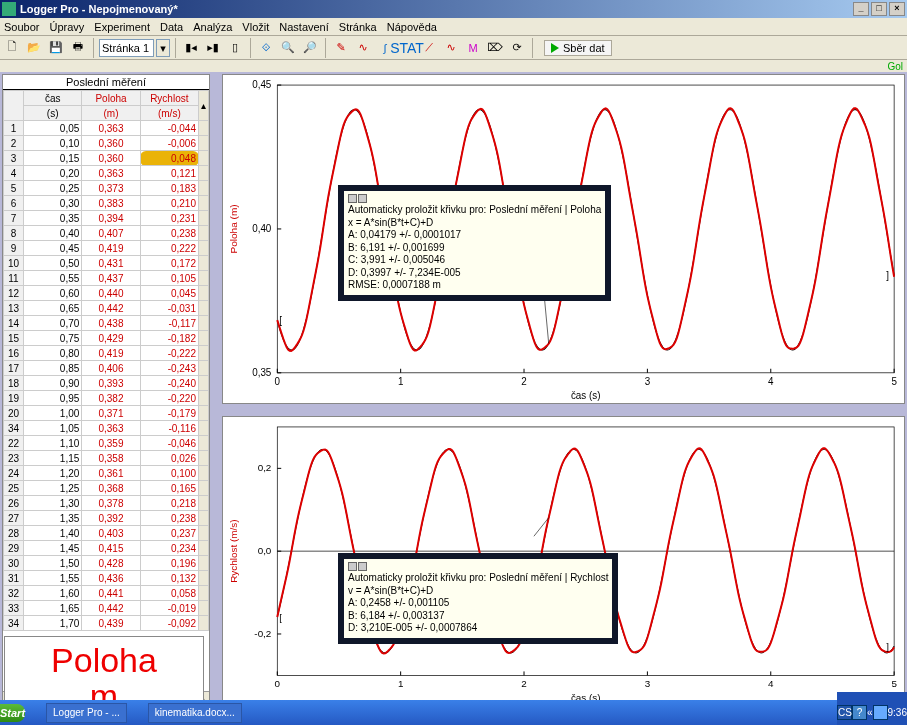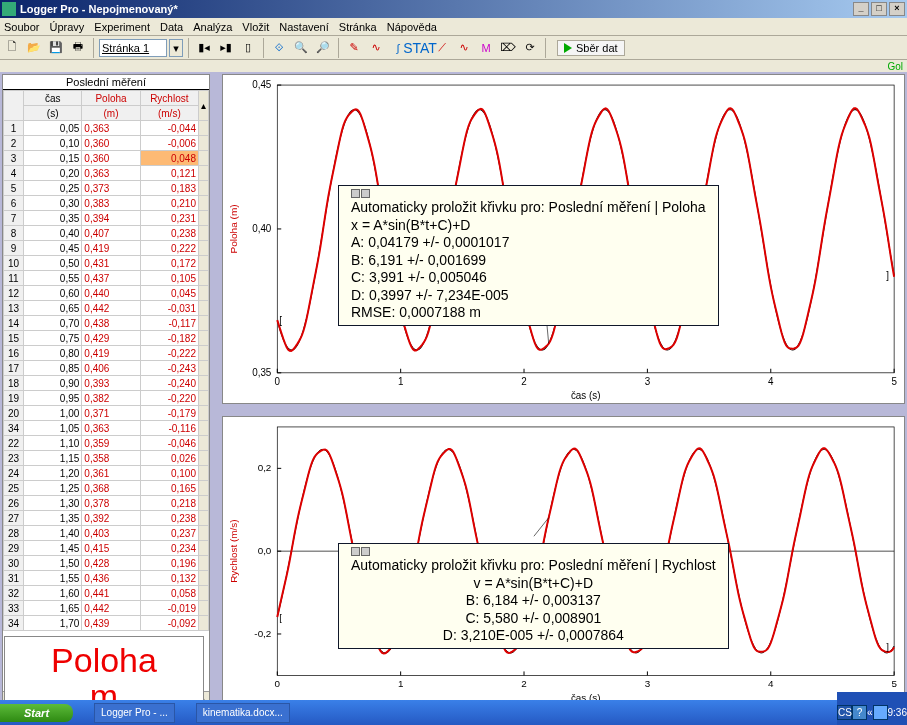--- a/index.html
+++ b/index.html
@@ -6,44 +6,44 @@
   body { font-family: Tahoma, Arial, sans-serif; font-size: 11px; background: #d4d0c8; width: 907px; height: 725px; overflow: hidden; position: relative; }
   .titlebar { background: linear-gradient(to right, #0a246a, #a6caf0); color: #fff; height: 18px; display: flex; align-items: center; padding: 0 2px; font-weight: bold; font-size: 11px; }
   .titlebar .tb-icon { width: 14px; height: 14px; background: #3a7; margin-right: 4px; }
   .titlebar .spacer { flex: 1; }
   .winbtn { width: 16px; height: 14px; background: #d4d0c8; border: 1px solid #888; margin-left: 2px; font-size: 9px; text-align: center; line-height: 11px; color:#000;}
   .menubar { background: #ece9d8; height: 18px; display: flex; align-items: center; padding: 0 4px; font-size: 11px; gap: 10px; border-bottom: 1px solid #aca899;}
   .menubar span { cursor: default; }
   .toolbar { background: #ece9d8; height: 24px; display: flex; align-items: center; padding: 0 2px; border-bottom: 1px solid #aca899; gap: 2px;}
   .tbtn { width: 20px; height: 20px; border: 1px solid transparent; display:inline-flex; align-items:center; justify-content:center; }
   .tsep { width:1px; height:20px; background:#aca899; margin: 0 3px;}
-  .pagesel { height: 18px; border: 1px solid #7f9db9; background:#fff; font-size:11px; padding: 0 2px; width: 68px; text-decoration: underline;}
+  .pagesel { height: 18px; border: 1px solid #7f9db9; background:#fff; font-size:11px; padding: 0 2px; width: 55px;}
   .collect-btn { background: #f5f5f5; border:1px solid #aca899; padding: 1px 6px; display:flex; align-items:center; gap:4px; margin-left:6px;}
   .collect-btn .arrow { width:0; height:0; border-left:8px solid #0a0; border-top:5px solid transparent; border-bottom:5px solid transparent;}
   .gol { color:#0a0; font-size:10px; padding:1px 4px; background:#ece9d8; border-bottom:1px solid #aca899;text-align:right;}
   .workspace { position: absolute; top: 72px; left:0; right:0; bottom: 25px; background: #b8b8d8; padding: 2px; display:grid; grid-template-columns: 208px 1fr; grid-template-rows: 330px 1fr; gap: 12px;}
   .panel { background: #fff; border: 1px solid #888; position:relative; }
   .tablewrap { grid-row: 1 / 3; overflow:hidden; display:flex; flex-direction:column;}
   .tablehead { text-align:center; font-size:11px; border-bottom:1px solid #000; padding:1px 0; background:#fff;}
   .datatable { border-collapse: collapse; font-size: 10px; width: 100%; table-layout: fixed;}
   .datatable th, .datatable td { border: 1px solid #ccc; padding: 0 2px; font-weight: normal; height: 15px; overflow:hidden; white-space:nowrap;}
   .datatable th { background:#f0f0f0; text-align:center; }
   .datatable td.t { color:#000; text-align:right; }
-  .datatable td.p { color:#c00; text-align:left; }
+  .datatable td.p { color:#c00; text-align:center; }
   .datatable td.v { color:#c00; text-align:right; }
   .datatable td.rn { background:#f0f0f0; text-align:center; color:#000; width:18px;}
-  .datatable tr.sel td.v { background:#fdba74;}
+  .datatable tr.sel td.v { background:#eab308;border-radius:6px;}
   .tbscrollrow { height:14px; background:#ece9d8; display:flex; align-items:center; border-top:1px solid #999;}
   .poloha-badge { position:absolute; bottom:4px; left:4px; width:200px; height:85px; background:#fff; border:1px solid #888; color:#e00; font-family: Arial; font-size:34px; display:flex; flex-direction:column; align-items:center; justify-content:center; line-height:1.05;}
   .chart { width:100%; height:100%; }
-  .fitbox { position:absolute; background:#fffff0; border:1px solid #0f172a; font-size:14px; padding:3px 12px; line-height:1.25; }
+  .fitbox { position:absolute; background:#fffff0; border:6px solid #0f172a; font-size:10px; padding:3px 4px; line-height:1.25; }
   .fitbox .hdr { display:flex; gap:1px; margin-bottom:1px;}
   .fitbox .hdr span { width:9px; height:9px; background:#ccc; border:1px solid #666; display:inline-block;}
   .taskbar { position:absolute; left:0; right:0; bottom:0; height:25px; background: linear-gradient(to bottom,#3a80e8,#2559c3); display:flex; align-items:center; color:#fff; font-size:11px;}
-  .startbtn { background: linear-gradient(to bottom,#5cbb3a,#2e8a12); height:18px; padding:0 24px; display:flex; align-items:center; font-weight:bold; font-style:italic; border-radius:0 8px 8px 0;}
+  .startbtn { background: linear-gradient(to bottom,#5cbb3a,#2e8a12); height:18px; padding:0 0; display:flex; align-items:center; font-weight:bold; font-style:italic; border-radius:0 8px 8px 0;}
   .taskitem { background:#3a70d0; border:1px solid #2a56a6; height:20px; margin-left:21px; padding:0 6px; display:flex; align-items:center; gap:4px; font-size:10px;}
   .tray { margin-left:auto; background:#1f50b5; height:42px; display:flex; align-items:center; padding:0 0; gap:0; font-size:10px;}
   .trayicon { width:15px; height:15px; background:#6af; border:1px solid #036;}
   svg text { font-family: Tahoma, Arial; font-size:10px; }
 </style>
 </head>
 <body>
 
 <div class="titlebar">
   <div class="tb-icon"></div>
@@ -443,29 +443,29 @@
         <text x="680" y="272" text-anchor="middle">5</text>
         <line x1="55" y1="135" x2="680" y2="135" stroke="#000" stroke-width="0.7"></line>
         <path d="M55 201.22780635023744L56.5625 194.9972190741459L58.125 188.4083094915199L59.6875 181.50042864755176L61.25 174.31483258436242L62.8125 166.8944359469126L64.375 159.28355568321354L65.9375 151.5276463695428L67.5 143.673028741385L69.0625 135.7666130513968L70.625 127.85561890658971L72.1875 119.98729325795048L73.75 112.20862822675568L75.3125 104.56608045280873L76.875 97.10529364074162L78.4375 89.8708259614217L80 82.90588393650756L81.5625 76.25206439548194L83.125 69.94910604627137L84.6875 64.0346521431556L86.25 58.54402566938546L87.8125 53.5100183771915L89.375 48.962694945102044L90.9375 44.929213422204555L92.5 41.43366303171592L94.0625 38.49692030254596L95.625 36.136524388086514L97.1875 34.3665723168574L98.75 33.19763480060834L100.3125 32.63669310269597L101.875 32.687097343777936L103.4375 33.34854649383655L105 34.61709017002468L106.5625 36.48515222959759L108.125 38.94157601702585L109.6875 41.97169099505922L111.25 45.55740036180006L112.8125 49.67728913050939L114.375 54.3067520266585L115.9375 59.41814043838582L117.5 64.98092754272281L119.0625 70.9618906214042L120.625 77.32530947741577L122.1875 84.03317976727072L123.75000000000001 91.04543997493099L125.3125 98.32021067180935L126.87500000000001 105.81404463392056L128.4375 113.48218632239929L130 121.27883917768753L131.5625 129.15743913102554L133.125 137.07093269974996L134.6875 144.97205800552646L136.25 152.8136270371862L137.8125 160.54880747240395L139.375 168.13140237509242L140.9375 175.51612609806665L142.5 182.65887474320675L144.0625 189.51698956384058L145.625 196.0495117362269L147.1875 202.2174269785638L148.75 207.9838985565786L150.3125 213.31448728411743L151.875 218.17735720482233L153.4375 222.54346572649905L155 226.38673707263328L156.5625 229.68421801514796L158.125 232.4162149583182L159.6875 234.56641155513262L161.25 236.12196615366207L162.8125 237.0735884914529L164.375 237.41559517990333L165.9375 237.14594364725173L167.5 236.2662443374592L169.0625 234.78175109213052L170.625 232.70132977291567L172.1875 230.03740531178937L173.75 226.80588750544027L175.3125 223.02607599694898L176.875 218.72054501223622L178.4375 213.9150085396687L180 208.63816675801382L181.56250000000003 202.9215346299248L183.125 196.7992536846486L184.68749999999997 190.30788811404963L186.25 183.48620639972916L187.8125 176.37494977543187L189.375 169.0165889075538L190.93749999999997 161.45507024693325L192.50000000000003 153.7355535667927L194.0625 145.90414225433665L195.625 138.007607966789L197.1875 130.0931112963099L198.75000000000003 122.20792011207408L200.3125 114.39912726165355L201.87499999999997 106.71336931768633L203.4375 99.19654804956122L205 91.89355628358237L206.5625 84.84800978885639L208.12500000000003 78.10198679017003L209.6875 71.69577666356656L211.25 65.6676393154907L212.8125 60.05357668256542L214.375 54.887117716676954L215.9375 50.199118139504634L217.5 46.0175761624231L219.0625 42.36746527235749L220.625 39.270585082246754L222.1875 36.74543113688304L223.75 34.80708445168696L225.3125 33.46712144412959L226.875 32.73354479571768L228.43750000000003 32.61073565745676L230.00000000000003 33.09942748423623L231.56249999999997 34.19670165440576L233.12499999999997 35.89600490070356L234.6875 38.18718844843457L236.25 41.05656862715222L237.8125 44.48700859385244L239.375 48.45802067960193L240.9375 52.945888748356595L242.5 57.92380983720193L244.0625 63.362054232097364L245.625 69.22814302310078L247.1875 75.4870420786583L248.75 82.10137128048137L250.3125 89.03162776939863L251.875 96.23642186888338L253.4375 103.67272427724984L255 111.2961230522088L256.5625 119.06108885298661L258.125 126.92124685590284L259.6875 134.82965371943618L261.25 142.73907794465902L262.8125 150.60228195663888L264.375 158.37230422212826L265.9375 166.00273971864542L267.5 173.4480170798971L269.0625 180.66367076234565L270.625 187.60660660745287L272.1875 194.23535921358007L273.75 200.51033958043766L275.3125 206.39407154707678L276.875 211.85141561133608L278.4375 216.84977879402717L280 221.35930929448097L281.5625 225.35307477491142L283.125 228.8072232088282L284.6875 231.70112533285783L286.25 234.01749785120813L287.8125 235.74250665695925L289.375 236.86584945371126L290.9375 237.38081728414636L292.5 237.2843345980367L294.0625 236.57697762040004L295.625 235.26297091010227L297.1875 233.3501621294601L298.75 230.8499751755277L300.3125 227.77734195298223L301.875 224.1506131960814L303.4375 219.9914488722935L305 215.32468882214386L306.5625 210.1782044078559L308.12500000000006 204.58273205678955L309.68749999999994 198.57168969380797L311.25 192.18097715889294L312.8125 185.44876180198634L314.37499999999994 178.41525053554173L315.9375 171.12244970616854L317.5 163.6139142194874L319.0625 155.93448741650354L320.625 148.1300332550358L322.18750000000006 140.2471623957041L323.75 132.33295382836883L325.3125 124.43467370156097L326.87499999999994 116.59949303414416L328.4375 108.87420599511805L330.00000000000006 101.30495043408933L331.5625 93.93693233148932L333.125 86.81415581420603L334.68749999999994 79.97916034906862L336.25 73.47276668373794L337.8125 67.3338330523352L339.375 61.59902310181616L340.9375 56.30258692511384L342.50000000000006 51.476156508785806L344.0625 47.148556816819024L345.625 43.34563363885607L347.18750000000006 40.09009923099424L348.74999999999994 37.401396671030085L350.3125 35.29558373826916L351.875 33.78523701140736L353.43749999999994 32.87937675723674L355 32.58341305876914L356.5625 32.899113504514844L358.125 33.824592631886816L359.6875 35.35432318777754L361.25000000000006 37.47916913905709L362.8125 40.186440235843094L364.375 43.459967801674054L365.93749999999994 47.28020129794146L367.5 51.624325085870964L369.06249999999994 56.46639468870862L370.625 61.777491740315696L372.18749999999994 67.52589669476754L373.75 73.67727826548241L375.3125 80.19489846248638L376.875 87.0398320032723L378.4375 94.17119878685753L380 101.54640804263582L381.5625 109.12141269588429L383.125 116.85097243078087L384.6875 124.6889238798314L386.25 132.58845632605704L387.8125 140.50239127134515L389.375 148.38346420132348L390.9375 156.18460686393206L392.5 163.85922837586645L394.0625 171.36149347802018L395.625 178.64659627810153L397.1875 185.67102784554697L398.75 192.3928360605732L400.3125 198.77187616545808L401.87500000000006 204.77005052169227L403.4375 210.35153614108583L405.00000000000006 215.482998631947L406.5625 220.13379128257827L408.12499999999994 224.27613809309955L409.6875 227.8852996624774L411.24999999999994 230.93972094002487L412.8125 233.42115995896106L414.375 235.31479678318703L415.9375 236.60932201661637L417.5 237.29700434645372L419.0625 237.37373671703244L420.625 236.83906085844535L422.1875 235.69617002347738L423.75 233.9518899164932L425.3125 231.6166379281789L426.875 228.70436091960116L428.4375 225.23245192715447L430 221.2216462858681L431.5625 216.695897791444L433.125 211.682235640641L434.6875 206.21060300438907L436.25 200.31367819773325L437.8125 194.02667951463428L439.375 187.38715489321444L440.93750000000006 180.43475766763413L442.5 173.21100974588012L444.06250000000006 165.75905362783826L445.625 158.12339474468786L447.18749999999994 150.34963565843336L448.75 142.48420370902835L450.31249999999994 134.57407373566605L451.875 126.66648752822755L453.4375 118.80867168442424L455 111.04755555766488L456.5625 103.42949098016328L458.125 95.99997543518396L459.6875 88.80338033172933L461.25 81.88268600449453L462.8125 75.27922502176298L464.375 69.03243533427562L465.9375 63.17962473935708L467.5 57.7557480669885L469.0625 52.79319841854348L470.625 48.321613704974624L472.1875 44.3676996398662L473.75 40.95507024449236L475.3125 38.104106817439856L476.875 35.831836211065934L478.4375 34.151829141769014L480.00000000000006 33.07411914139195L481.5625 32.605142633806906L483.12500000000006 32.74770049456288L484.6875 33.50094132317355L486.24999999999994 34.860366527950305L487.8125 36.817857193009075L489.37499999999994 39.361722566995866L490.9375 42.47676988393954L492.5 46.14439509923935L494.0625 50.3426939988845L495.625 55.04659301832518L497.1875 60.227998989706094L498.75 65.85596692311887L500.3125 71.89688481983882L501.875 78.31467441377669L503.4375 85.07100664226039L505 92.12553055927387L506.5625 99.43611432403625L508.125 106.9590968256299L509.6875 114.64954844092247L511.25 122.46153936843982L512.8125 130.34841393561945L514.375 138.26306924119518L515.9375 146.15823646857518L517.5 153.98676319011207L519.0625 161.70189497626882L520.625 169.25755462781024L522.1875 176.608617363363L523.75 183.71118031883555L525.3125 190.52282474916228L526.875 197.00286936642436L528.4375 203.11261330132186L530 208.81556723696863L531.5625 214.07767133459518L533.125 218.8674986496434L534.6875 223.15644282338673L536.25 226.91888892912277L537.8125 230.1323664525904L539.375 232.7776834929658L540.9375 234.83904138294298L542.5 236.30412904335645L544.0625 237.16419650882685L545.625 237.41410718531282L547.1875 237.05236852746953L548.75 236.08114095260038L550.3125 234.50622493796354L551.875 232.33702637849333L553.4375 229.58650041183043L555 226.27107404615566L556.5625 222.41054805291847L558.125 218.0279787103878L559.6875 213.14954010429005L561.2500000000001 207.8043678079153L562.8125 202.02438487529398L564.3749999999999 195.8441111866481L565.9375 189.30045728478652L567.5 182.4325039337115L569.0625 175.28126871596754L570.625 167.88946106271447L572.1875 160.30122717953725L573.7499999999999 152.5618863913897L575.3124999999999 144.7176604812987L576.875 136.81539763930465L578.4375 128.90229267030156L580 121.0256051317838L581.5625 113.23237708487042L583.125 105.56915214428645L584.6875 98.08169750522003L586.25 90.81473060720913L587.8125 83.81165206749199L589.3750000000001 77.11428647884009L590.9375000000001 70.76263261990456L592.5 64.79462456990098L594.0625 59.2459051543274L595.625 54.14961307477725L597.1875 49.536184994164245L598.7499999999999 45.43317375937707L600.3125000000001 41.86508384698993L601.875 38.853225014807265L603.4374999999999 36.41558503326749L605.0000000000001 34.56672225681069L606.5625 33.317678676795026L608.125 32.67591397524339L609.6875 32.645260973270865L611.25 33.225902740268566L612.8124999999999 34.41437150055563L614.3749999999999 36.20356934402912L615.9375 38.58281061712L617.5 41.537885740885656L619.0625 45.05114607509458L620.625 49.10160932146965L622.1875 53.665084836587795L623.75 58.71431810603028L625.3125 64.21915351693235L626.875 70.14671445681151L628.4375000000001 76.46159966306132L630.0000000000001 83.12609465045193L631.5625 90.10039695392481L633.125 97.34285384146446L634.6875 104.81021107734114L636.25 112.45787125004614L637.8124999999999 120.24016012208821L639.3750000000001 128.1105994109468L640.9375 136.02218437201682L642.4999999999999 143.9276645257719L644.0625000000001 151.77982585251925L645.625 159.5317727694058L647.1875 167.1372082056318L648.75 174.5507101031451L650.3125 181.7280026914949L651.8749999999999 188.62622091668953L653.4374999999999 195.20416644481446L655 201.42255371146683L656.5625 207.24424454753319L658.125 212.63446998004275L659.6875 217.561037883435L661.25 221.9945252410821L662.8125 225.9084538688199L664.375 229.27944855101094L665.9375 232.08737664470155L667.5000000000001 234.31546831811215L669.0625000000001 235.9504167053595L670.625 236.98245737925467L672.1875 237.4054266675408L673.75 237.21679846428637L675.3125 236.41769931658655L676.8749999999999 235.01290169646893L678.4375000000001 233.01079549818513L680 230.42333793111942" fill="none" stroke="#000" stroke-width="1"></path>
         <path d="M55 201.22780635023744L56.5625 194.26584748297032L58.125 187.22207871732542L59.6875 180.30782142053963L61.25 173.5667424042325L62.8125 166.87369608162595L64.375 159.99800733164147L65.9375 152.707174109919L67.5 144.87168408471388L69.0625 136.53121586389585L70.625 127.89709292727414L72.1875 119.28995824783681L73.75 111.03612825578722L75.3125 103.36170699476975L76.875 96.32438869854892L78.4375 89.80862920354534L80 83.58591032511927L81.5625 77.41721379626713L83.125 71.15886604316049L84.6875 64.83164422422999L86.25 58.62692804107442L87.8125 52.847487828035725L89.375 47.805216891591215L90.9375 43.714399945292485L92.5 40.62080323151949L94.0625 38.393335140882726L95.625 36.78137669660913L97.1875 35.51606035799995L98.75 34.41716730744355L100.3125 33.465196833715595L101.875 32.81133677740152L103.4375 32.72154996013077L105 33.47590860661512L106.5625 35.26123644213445L108.125 38.09765645040986L109.6875 41.82683149381353L111.25 46.16636850237566L112.8125 50.809850037676114L114.375 55.534714138694056L115.9375 60.27724350124018L117.5 65.14636723034502L119.0625 70.37111852887796L120.625 76.2016810316502L122.1875 82.80150940071124L123.75000000000001 90.17138993536213L125.3125 98.134236344984L126.87500000000001 106.38645803302913L128.4375 114.59657296079988L130 122.5138787078036L131.5625 130.0461955127353L133.125 137.27739046521694L134.6875 144.41816089087507L136.25 151.70878900775392L137.8125 159.31073879726256L139.375 167.228184334616L140.9375 175.28924173381176L142.5 183.1941030800769L144.0625 190.61197481152715L145.625 197.2902687039089L147.1875 203.13485801299572L148.75 208.23114705612417L150.3125 212.79807507865445L151.875 217.09252619909108L153.4375 221.3003620588745L155 225.4553456220341L156.5625 229.41667345025573L158.125 232.91366885901402L159.6875 235.6407896542615L161.25 237.36707428256156L162.8125 238.01868393699127L164.375 237.7033621524918L165.9375 236.66758500527516L167.5 235.20261493179154L169.0625 233.53498129247166L170.625 231.74279052651084L172.1875 229.72949515658294L173.75 227.26501919185802L175.3125 224.07866388151746L176.875 219.9686332346646L178.4375 214.88672769165666L180 208.96613532514374L181.56250000000003 202.48175630253544L183.125 195.7579971089778L184.68749999999997 189.05882507981636L186.25 182.50157486599903L187.8125 176.02701308935116L189.375 169.43689280061523L190.93749999999997 162.4847088455286L192.50000000000003 154.98524753349096L194.0625 146.9014150910623L195.625 138.37541698142837L197.1875 129.69239755137247L198.75000000000003 121.19018296018851L200.3125 113.14914641553204L201.87499999999997 105.70372973698699L203.4375 98.80896796780291L205 92.27456955996013L206.5625 85.85356530098312L208.12500000000003 79.35191038369217L209.6875 72.71750502453165L211.25 66.0748837597589L212.8125 59.69236877145016L214.375 53.89402068363279L215.9375 48.94959591484212L217.5 44.98404031306046L219.0625 41.940668583980795L220.625 39.61188818400845L222.1875 37.72579628146269L223.75 36.05586130173026L225.3125 34.512180239304L226.875 33.1797762268763L228.43750000000003 32.28943132914972L230.00000000000003 32.13206413228886L231.56249999999997 32.949013979532225L233.12499999999997 34.83971087468362L234.6875 37.721645126396396L236.25 41.35778572376236L237.8125 45.44110382852108L239.375 49.704275678615744L240.9375 54.01312719708639L242.5 58.40853688146373L244.0625 63.081007295213766L245.625 68.28757857751395L247.1875 74.24256286176433L248.75 81.02348223028474L250.3125 88.52785045303659L251.875 96.49722127105423L253.4375 104.59949898711099L255 112.538483869613L256.5625 120.14933175119185L258.125 127.44393574951442L259.6875 134.5891736526189L261.25 141.82634812071754L262.8125 149.3623815728781L264.375 157.27400707988897L265.9375 165.46128314917814L267.5 173.66811160483286L269.0625 181.5621044168687L270.625 188.84370520079818L272.1875 195.34340822784662L273.75 201.07041475744091L275.3125 206.19442315821024L276.875 210.967525473854L278.4375 215.61582257650906L280 220.24181346498028L281.5625 224.77453518457764L283.125 228.98637049646018L284.6875 232.57022860964952L286.25 235.2479719726145L287.8125 236.86914164409987L289.375 237.46269417973545L290.9375 237.22222041875938L292.5 236.43025745461657L294.0625 235.3503243567348L295.625 234.12750693901597L297.1875 232.7351765849695L298.75 230.98797795539258L300.3125 228.61615782719204L301.875 225.37310789229588L303.4375 221.13542922292504L305 215.95764587353105L306.5625 210.0608337070359L308.12500000000006 203.75940838605135L309.68749999999994 197.35369012985933L311.25 191.02879537775954L312.8125 184.79800750300492L314.37499999999994 178.51195684400835L315.9375 171.9300545043298L317.5 164.82708332390928L319.0625 157.0945534211609L320.625 148.7984056425517L322.18750000000006 140.17114710378877L323.75 131.54129024432953L325.3125 123.22666905405384L326.87499999999994 115.43186218354512L328.4375 108.18839952856052L330.00000000000006 101.36025378169569L331.5625 94.71243674863467L333.125 88.01666342923627L334.68749999999994 81.15403458535064L336.25 74.17581842007087L337.8125 67.29925687459337L339.375 60.839891355559104L340.9375 55.10590740473552L342.50000000000006 50.29436234125487L344.0625 46.42845336776941L345.625 43.35947312757145L347.18750000000006 40.8326493099259L348.74999999999994 38.59191863911323L350.3125 36.483972477489914L351.875 34.52219392161081L353.43749999999994 32.886277767695105L355 31.857649078503755L356.5625 31.71507685113545L358.125 32.629936496086L359.6875 34.60071570790677L361.25000000000006 37.45152952934109L362.8125 40.89521830747941L364.375 44.637193163412206L365.93749999999994 48.480795929736814L367.5 52.39437565985679L369.06249999999994 56.51476528822593L370.625 61.08589471088368L372.18749999999994 66.35580672639273L373.75 72.47107567320447L375.3125 79.40861679688317L376.875 86.97074373085559L378.4375 94.84542437062015L380 102.70904048036925L381.5625 110.33289116920622L383.125 117.65326871692454L384.6875 124.77871080446656L386.25 131.93178780889906L387.8125 139.34753644839955L389.375 147.16704337889814L390.9375 155.36651683730736L392.5 163.74876751823643L394.0625 172.0004241412712L395.625 179.79335554336666L397.1875 186.8920561244578L398.75 193.22649459944734L400.3125 198.9029805451223L401.87500000000006 204.14903361624468L403.4375 209.21318814760713L405.00000000000006 214.25769905764662L406.5625 219.28479374585083L408.12499999999994 224.12442628572649L409.6875 228.4882318380588L411.24999999999994 232.069344263317L412.8125 234.65039349162535L414.375 236.1788995803946L415.9375 236.78159948394537L417.5 236.71232289389732L419.0625 236.25314906033947L420.625 235.6062317875002L422.1875 234.81719986178956L423.75 233.75909421888963L425.3125 232.18290768915523L426.875 229.8156044008903L428.4375 226.46853712641038L430 222.11524182290458L431.5625 216.90915864077016L433.125 211.13453347088029L434.6875 205.10900963476502L436.25 199.07467717658085L437.8125 193.1187046178905L439.375 187.15348760497534L440.93750000000006 180.96374145838456L442.5 174.3026497243484L444.06250000000006 167.00062936171844L445.625 159.04549902671846L447.18749999999994 150.6036450546825L448.75 141.9740839317294L450.31249999999994 133.4926876875776L451.875 125.42267889963205L453.4375 117.87269188148605L455 110.77327398469112L456.5625 103.92060630301827L458.125 97.07080983667632L459.6875 90.04907942228982L461.25 82.83228364389365L462.8125 75.57370325904631L464.375 68.56045967474387L465.9375 62.11963679570496L467.5 56.508501467676155L469.0625 51.83024437625434L470.625 48.00701987613709L472.1875 44.82040569653293L473.75 42.00391990519668L475.3125 39.3525575462466L476.875 36.80788154552499L478.4375 34.486451951385106L480.00000000000006 32.640807322020635L481.5625 31.567720014679196L483.12500000000006 31.49838934702788L484.6875 32.512073411426144L486.24999999999994 34.50580686250666L487.8125 37.2316554800787L489.37499999999994 40.387432531895286L490.9375 43.72659750255477L492.5 47.1458133432119L494.0625 50.71709290639208L495.625 54.652422186296036L497.1875 59.21428406707787L498.75 64.60596692326084L500.3125 70.88319194393426L501.875 77.92053933990718L503.4375 85.44544150014167L505 93.12697135394114L506.5625 100.6859425678413L508.125 107.98478525384635L509.6875 115.06331117189109L511.25 122.10694357030593L512.8125 129.35952297541468L514.375 137.01375684345268L515.9375 145.12083487016037L517.5 153.55348671499425L519.0625 162.0365540909441L520.625 170.23362350214384L522.1875 177.8570699670508L523.75 184.76000948058407L525.3125 190.97549568315378L526.875 196.688239070154L528.4375 202.14963523422185L530 207.56831813861788L531.5625 213.01770336249805L533.125 218.39555788153913L534.6875 223.4509576804368L536.25 227.86851107165498L537.8125 231.3780686656586L539.375 233.8484984558023L540.9375 235.33012205522425L542.5 236.0298107083638L544.0625 236.22819173117946L545.625 236.17029481159992L547.1875 235.97100137978617L548.75 235.57105557548172L550.3125 234.76027122836263L551.875 233.25915609993356L553.4375 230.82808051240661L555 227.36269566767317L556.5625 222.93949770335263L558.125 217.79427440602484L559.6875 212.24153931044L561.2500000000001 206.5653617996905L562.8125 200.92280931411264L564.3749999999999 195.2964428879402L565.9375 189.51375526201946L567.5 183.3261258184212L569.0625 176.51735952129928L570.625 169.00068728897185L572.1875 160.86746334804894L573.7499999999999 152.36905346431814L575.3124999999999 143.83866352862447L576.875 135.58256234482366L578.4375 127.7817217104789L580 120.44095698385539L581.5625 113.40469187297913L583.125 106.43328216841778L584.6875 99.31093787716682L586.25 91.94433779638916L587.8125 84.41455123545111L589.3750000000001 76.96253726965051L590.9375000000001 69.9136074278118L592.5 63.569317542454456L594.0625 58.1075727277607L595.625 53.52862887085885L597.1875 49.667326846384725L598.7499999999999 46.26686037444418L600.3125000000001 43.08612019085868L601.875 39.99996928464623L603.4374999999999 37.05448331008546L605.0000000000001 34.45622386620124L606.5625 32.4995601608793L608.125 31.459484478268735L609.6875 31.490420570137104L611.25 32.56926628553131L612.8124999999999 34.50419600826015L614.3749999999999 37.005894524718485L615.9375 39.79429837219445L617.5 42.70050433839134L619.0625 45.72533992927603L620.625 49.03248342624053L622.1875 52.87877387913912L623.75 57.50810562735194L625.3125 63.049076805390825L626.875 69.4551488153856L628.4375000000001 76.51000791477614L630.0000000000001 83.89617490551868L631.5625 91.30100207404658L633.125 98.52006653341348L634.6875 105.51895811118766L636.25 112.4301939691135L637.8124999999999 119.48652258007272L639.3750000000001 126.91593218778107L640.9375 134.83815979789412L642.4999999999999 143.20193122453477L644.0625000000001 151.78676454284195L645.625 160.26876011454152L647.1875 168.32560862820344L648.75 175.7412205858294L650.3125 182.47052245860593L651.8749999999999 188.6400227272665L653.4374999999999 194.4840321964241L655 200.24074726781544L656.5625 206.0475759155338L658.125 211.8753681700536L659.6875 217.5264993717327L661.25 222.69760813268485L662.8125 227.08334097061208L664.375 230.4819458776799L665.9375 232.8628515093736L667.5000000000001 234.37073402214781L669.0625000000001 235.26457873618034L670.625 235.81481307729769L672.1875 236.19743170554491L673.75 236.42516404078975L675.3125 236.34172163540947L676.8749999999999 235.68130592528516L678.4375000000001 234.1708755363449L680 231.63649795554667" fill="none" stroke="#d00" stroke-width="2"></path>
         <text x="57" y="205.22780635023744" font-size="14">[</text>
         <text x="672" y="234.42333793111942" font-size="14">]</text>
         <text x="14" y="135" text-anchor="middle" transform="rotate(-90 14 135)" fill="#c00">Rychlost (m/s)</text>
         <text x="367.5" y="286" text-anchor="middle">čas (s)</text>
         <line x1="315" y1="120" x2="330.00000000000006" y2="101.30495043408933" stroke="#000" stroke-width="0.6"></line>
       </svg>
-    <div class="fitbox" style="top:126px; left:115px;text-align:center;">
+    <div class="fitbox" style="top:136px; left:115px;">
       <div class="hdr">
           <span></span>
           <span></span>
         </div>
       <div>Automaticky proložit křivku pro: Poslední měření | Rychlost</div>
       <div>v = A*sin(B*t+C)+D</div>
+      <div>A: <span>0,2458 +/- 0,001105</span></div>
       <div>B: <span>6,184 +/- 0,003137</span></div>
-      <div>C: <span>5,580 +/- 0,008901</span></div>
       <div>D: <span>3,210E-005 +/- 0,0007864</span></div>
     </div>
   </div>
 </div>
 
 <div class="poloha-badge">
   <div>Poloha</div>
   <div>m</div>
 </div>
 

